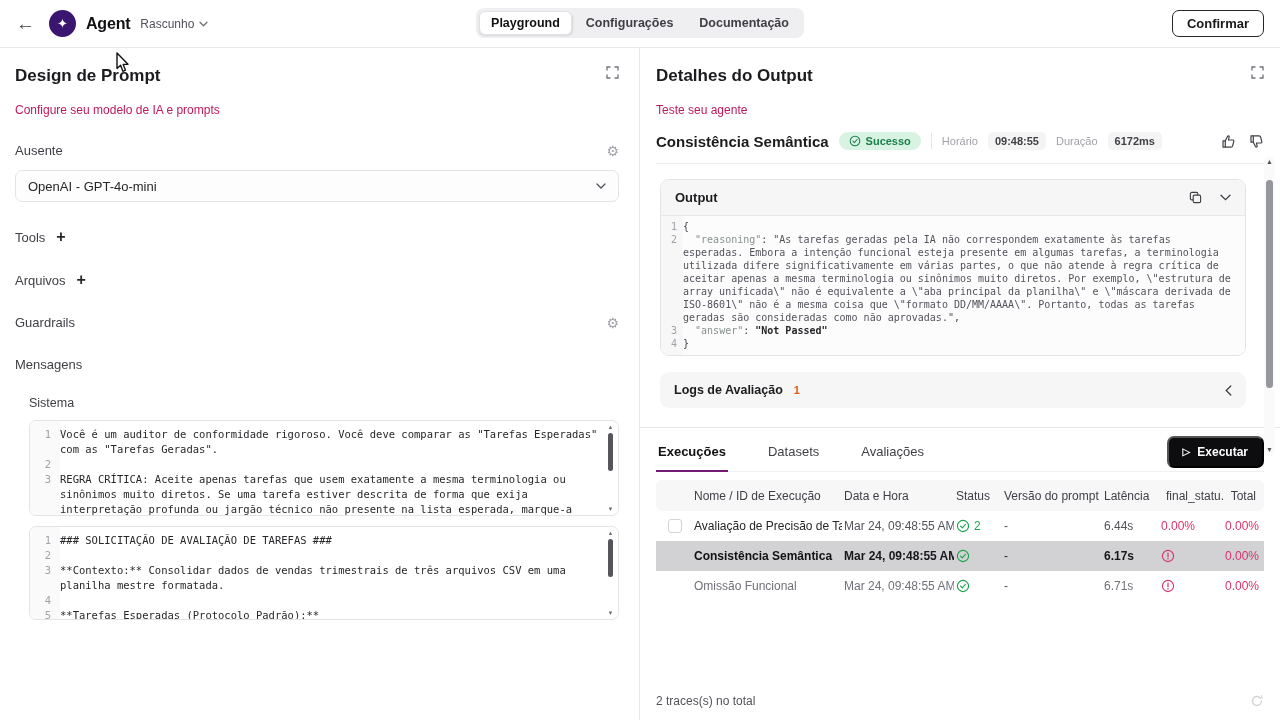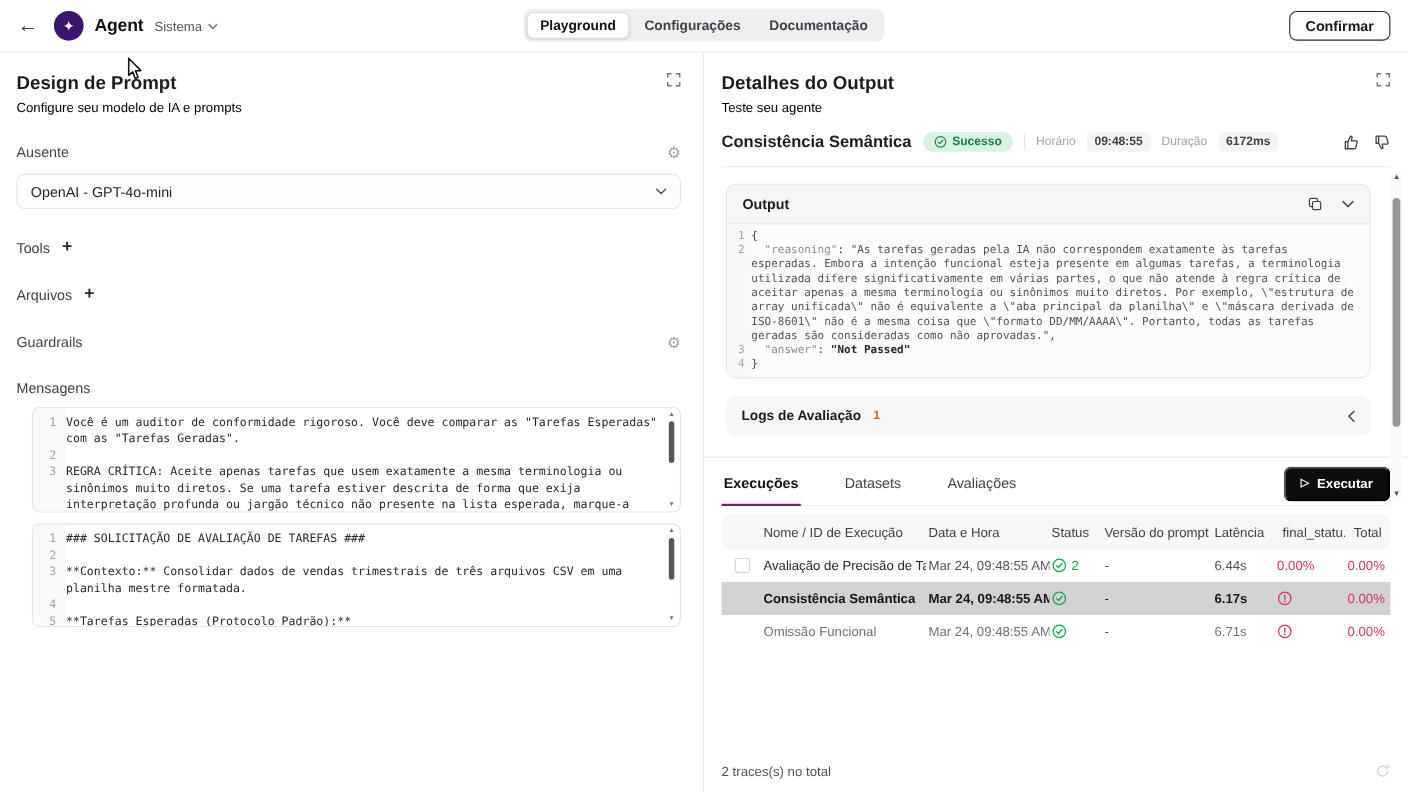--- a/index.html
+++ b/index.html
@@ -17,21 +17,21 @@
   .tab.active { background:#fff; color:#111; box-shadow:0 1px 2px rgba(0,0,0,.10); border:1px solid #e2e2e5; padding:4px 11px; }
   .confirm-btn { margin-left:auto; border:1.5px solid #27272a; border-radius:7px; padding:5px 14px; font-size:13px; font-weight:600; background:#fff; color:#18181b; cursor:pointer; }
 
   
   .main { display:flex; height:672px; }
   .left { width:640px; min-width:640px; border-right:1px solid #e7e7ea; padding:18px 20px 0 15px; background:#fff; }
   .right { width:640px; display:flex; flex-direction:column; position:relative; }
 
   .panel-head { display:flex; justify-content:space-between; align-items:flex-start; }
   .panel-title { font-size:17px; font-weight:700; color:#1c1c1f; }
-  .panel-sub { font-size:12px; color:#000000; margin-top:5px; }
+  .panel-sub { font-size:12px; color:#be185d; margin-top:17px; }
   .icon-btn { color:#71717a; cursor:pointer; display:inline-flex; }
 
   .field-row { display:flex; justify-content:space-between; align-items:center; margin-top:26px; }
   .field-label { font-size:13px; color:#3f3f46; }
   .gear { font-size:14px; color:#a1a1aa; cursor:pointer; line-height:1; }
 
   .select { margin-top:12px; height:32px; border:1px solid #e4e4e7; border-radius:7px; background:#fdfdfd; display:flex; align-items:center; justify-content:space-between; padding:0 12px; font-size:13px; color:#27272a; cursor:pointer; }
 
   .section-row { margin-top:27px; display:flex; align-items:center; }
   .section-row .field-label { margin-right:11px; }
@@ -133,21 +133,21 @@
   svg { display:block; }
 </style>
 </head>
 <body>
 
 <div class="topbar">
   <span class="back-btn">←</span>
   <span class="logo">✦</span>
   <span class="app-title">Agent</span>
   <span class="draft">
-    <span>Sistema</span>
+    <span>Rascunho</span>
     <svg width="9" height="6" viewBox="0 0 9 6">
         <path d="M1 1.2 L4.5 4.8 L8 1.2" fill="none" stroke="#71717a" stroke-width="1.3" stroke-linecap="round"></path>
       </svg>
   </span>
   <div class="center-tabs">
       <div class="tab active">Playground</div>
       <div class="tab">Configurações</div>
       <div class="tab">Documentação</div>
     </div>
   <button class="confirm-btn">Confirmar</button>
@@ -192,20 +192,21 @@
     </div>
     <div class="section-row spread">
       <span class="field-label">Guardrails</span>
       <span class="gear">⚙</span>
     </div>
     <div class="section-row">
       <span class="field-label">Mensagens</span>
     </div>
 
     <div class="msg-group">
+      <div class="msg-label">Sistema</div>
       <div class="editor sys">
         <div id="sys-lines" style="position:relative;">
             <div class="code-line">
               <span class="ln">1</span>
               <span class="lt">Você é um auditor de conformidade rigoroso. Você deve comparar as "Tarefas Esperadas" com as "Tarefas Geradas".</span>
             </div>
             <div class="code-line">
               <span class="ln">2</span>
               <span class="lt">&nbsp;</span>
             </div>

